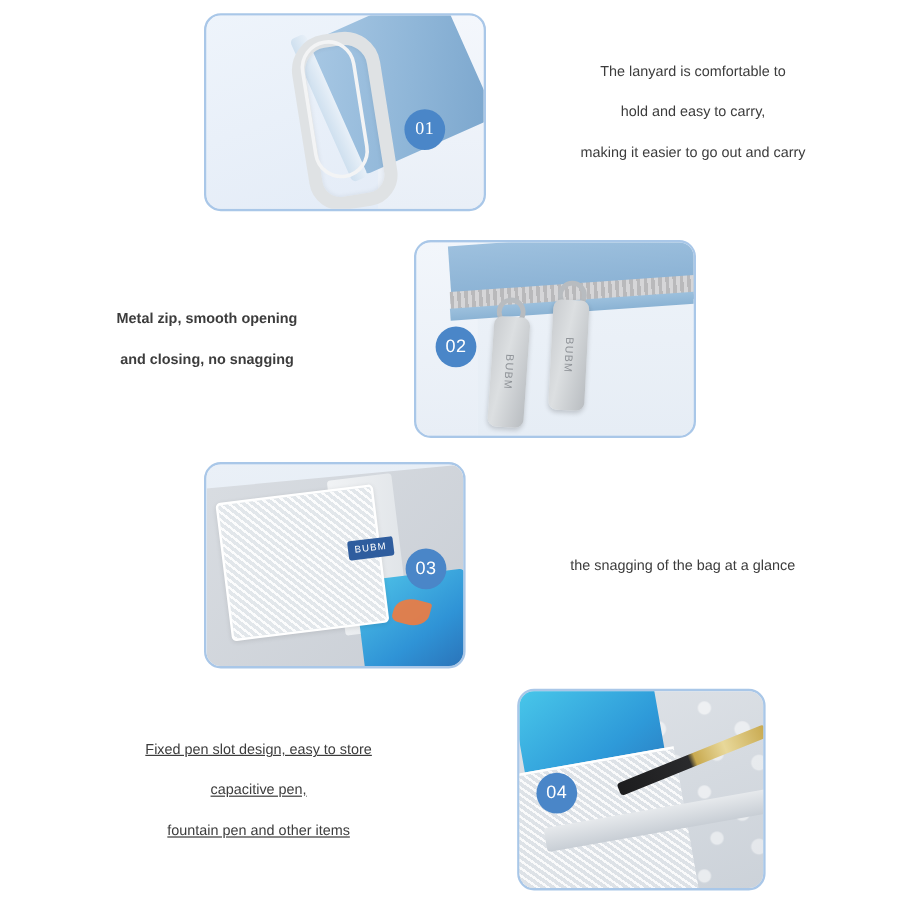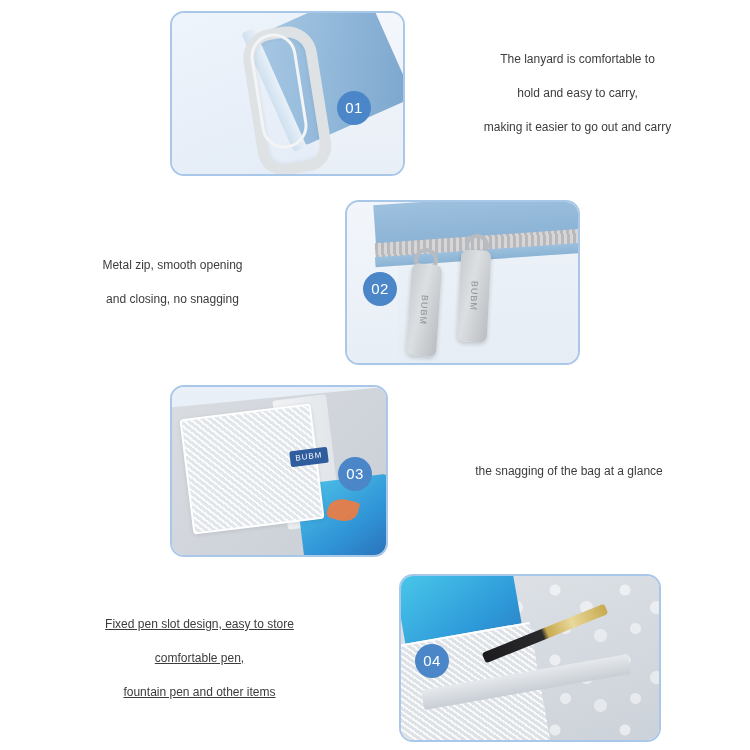--- a/index.html
+++ b/index.html
@@ -60,21 +60,21 @@
     font-size: 12px;
     line-height: 34px;
     color: #3c3c3c;
     text-align: center;
     padding: 0 8px;
   }
   .caption div { white-space: nowrap; }
 
   
   #feat-1 { top: 8px; height: 170px; }
-  #feat-1 .img-card { width: 235px; height: 165px; margin-left: 170px; }
+  #feat-1 .img-card { width: 235px; height: 165px; margin-left: 170px; font-family: Liberation Serif, serif; }
   .lan-bg-left {
     position: absolute; left: 0; top: 0; width: 62%; height: 100%;
     background: linear-gradient(160deg,#eef4fb 0%,#e4ecf7 100%);
   }
   .lan-bg-right {
     position: absolute; right: 0; top: 0; width: 38%; height: 100%;
     background: linear-gradient(180deg,#f4f7fc 0%,#e9eff7 100%);
   }
   
   .lan-bag {
@@ -105,21 +105,21 @@
     width: 40px; height: 110px;
     border: 3px solid #f3f4f5;
     border-radius: 26px;
     transform: rotate(-9deg);
   }
   #feat-1 .badge { right: 32px; top: 78px; }
 
   
   #feat-2 { top: 196px; height: 172px; }
   #feat-2 .img-card { width: 235px; height: 165px; order: 2; margin-right: 170px; }
-  #feat-2 .caption { order: 1; }
+  #feat-2 .caption { order: 1; font-weight: bold; }
   .zip-bg-left {
     position: absolute; left: 0; top: 0; width: 22%; height: 100%;
     background: linear-gradient(180deg,#f2f6fb,#e8eef6);
   }
   .zip-bg-right {
     position: absolute; left: 22%; top: 0; right: 0; height: 100%;
     background: linear-gradient(180deg,#eef3f9 0%,#e6edf5 100%);
   }
   .zip-bagtop {
     position: absolute; left: 12%; top: -4px; right: -6px; height: 58px;
@@ -206,21 +206,21 @@
     position: absolute; left: 156px; top: 112px; width: 30px; height: 22px;
     background: #f07b3f;
     border-radius: 60% 10% 55% 20%;
     transform: rotate(15deg);
     opacity: 0.9;
   }
   #feat-3 .badge { right: 14px; top: 70px; }
 
   
   #feat-4 { top: 572px; height: 172px; }
-  #feat-4 .img-card { width: 262px; height: 168px; order: 2; margin-right: 89px; }
+  #feat-4 .img-card { width: 207px; height: 168px; order: 2; margin-right: 112px; }
   #feat-4 .caption { order: 1; text-decoration: underline; }
   .pen-bg {
     position: absolute; inset: 0;
     background: linear-gradient(160deg,#dfe3e8 0%,#ccd2d9 100%);
   }
   .pen-pattern {
     position: absolute; inset: 0;
     background-image:
       radial-gradient(circle at 20% 20%, rgba(255,255,255,0.55) 5px, transparent 6px),
       radial-gradient(circle at 65% 45%, rgba(255,255,255,0.5) 6px, transparent 7px),
@@ -328,16 +328,16 @@
       <div class="pen-pattern"></div>
       <div class="pen-tablet"></div>
       <div class="pen-mesh"></div>
       <div class="pen-strap"></div>
       <div class="pen-pen"></div>
     </div>
     <div class="badge">04</div>
   </div>
   <div class="caption">
     <div>Fixed pen slot design, easy to store</div>
-    <div>comfortable pen,</div>
+    <div>capacitive pen,</div>
     <div>fountain pen and other items</div>
   </div>
 </section>
 
 </body></html>

